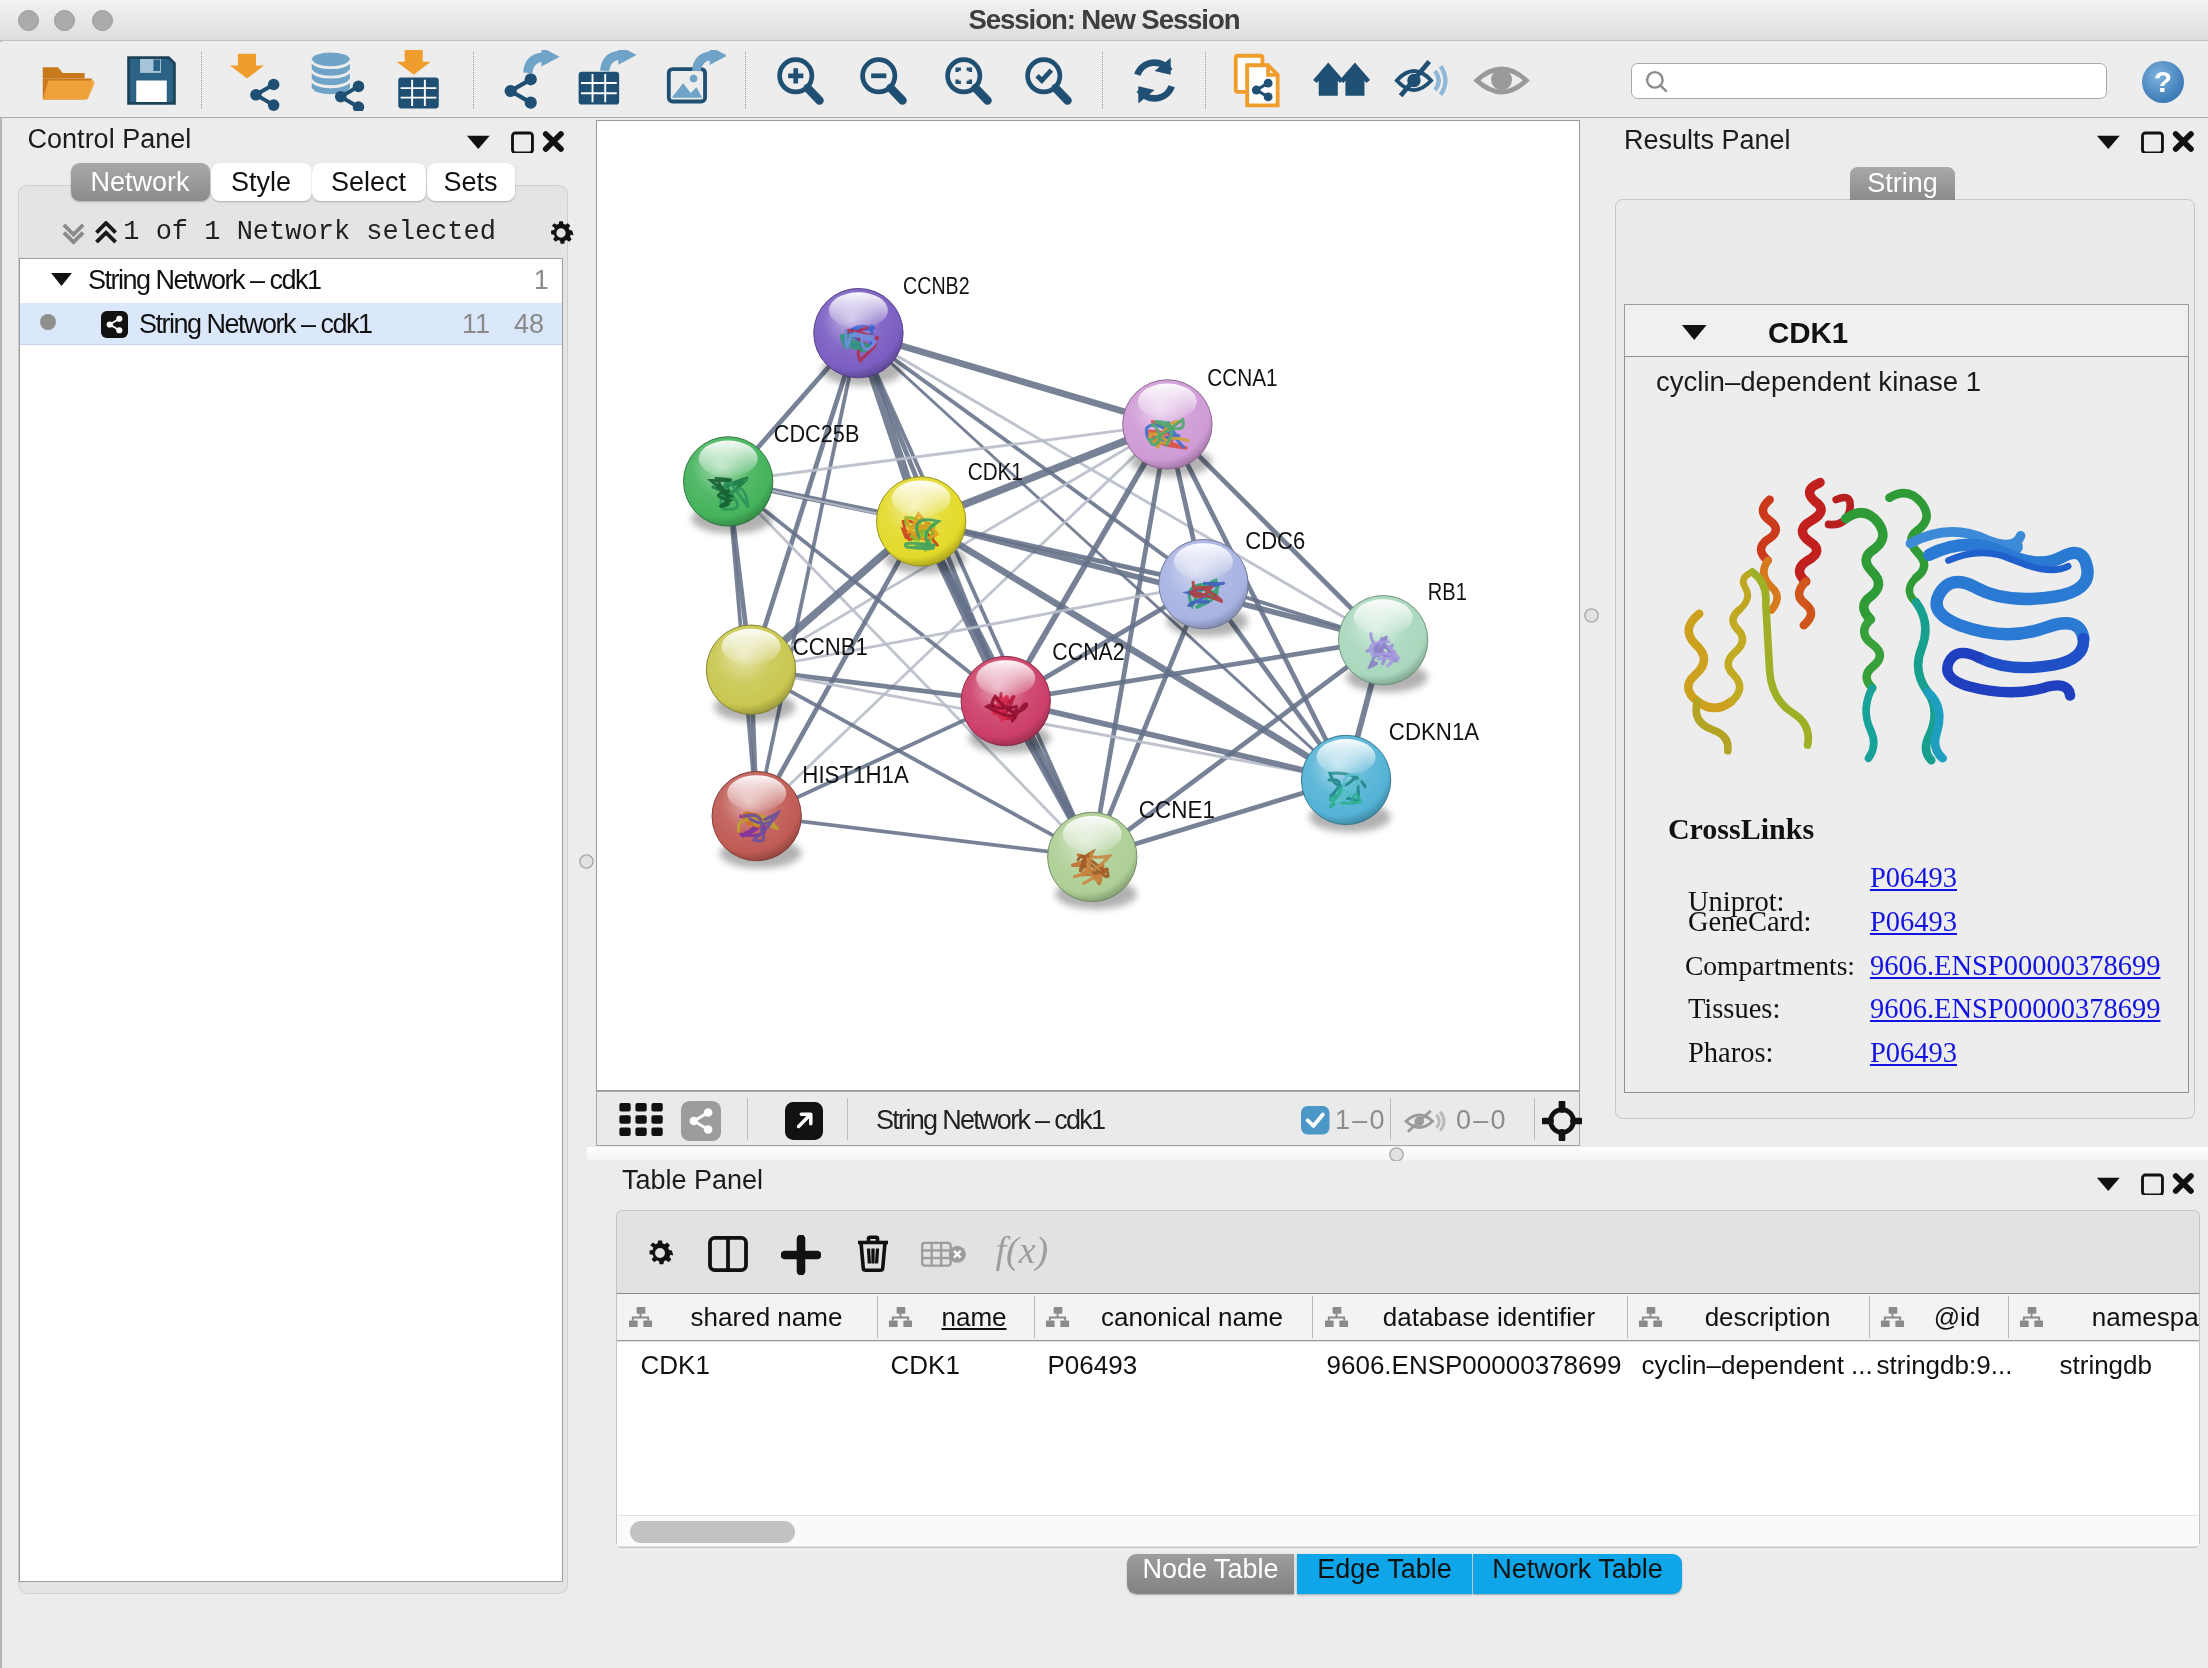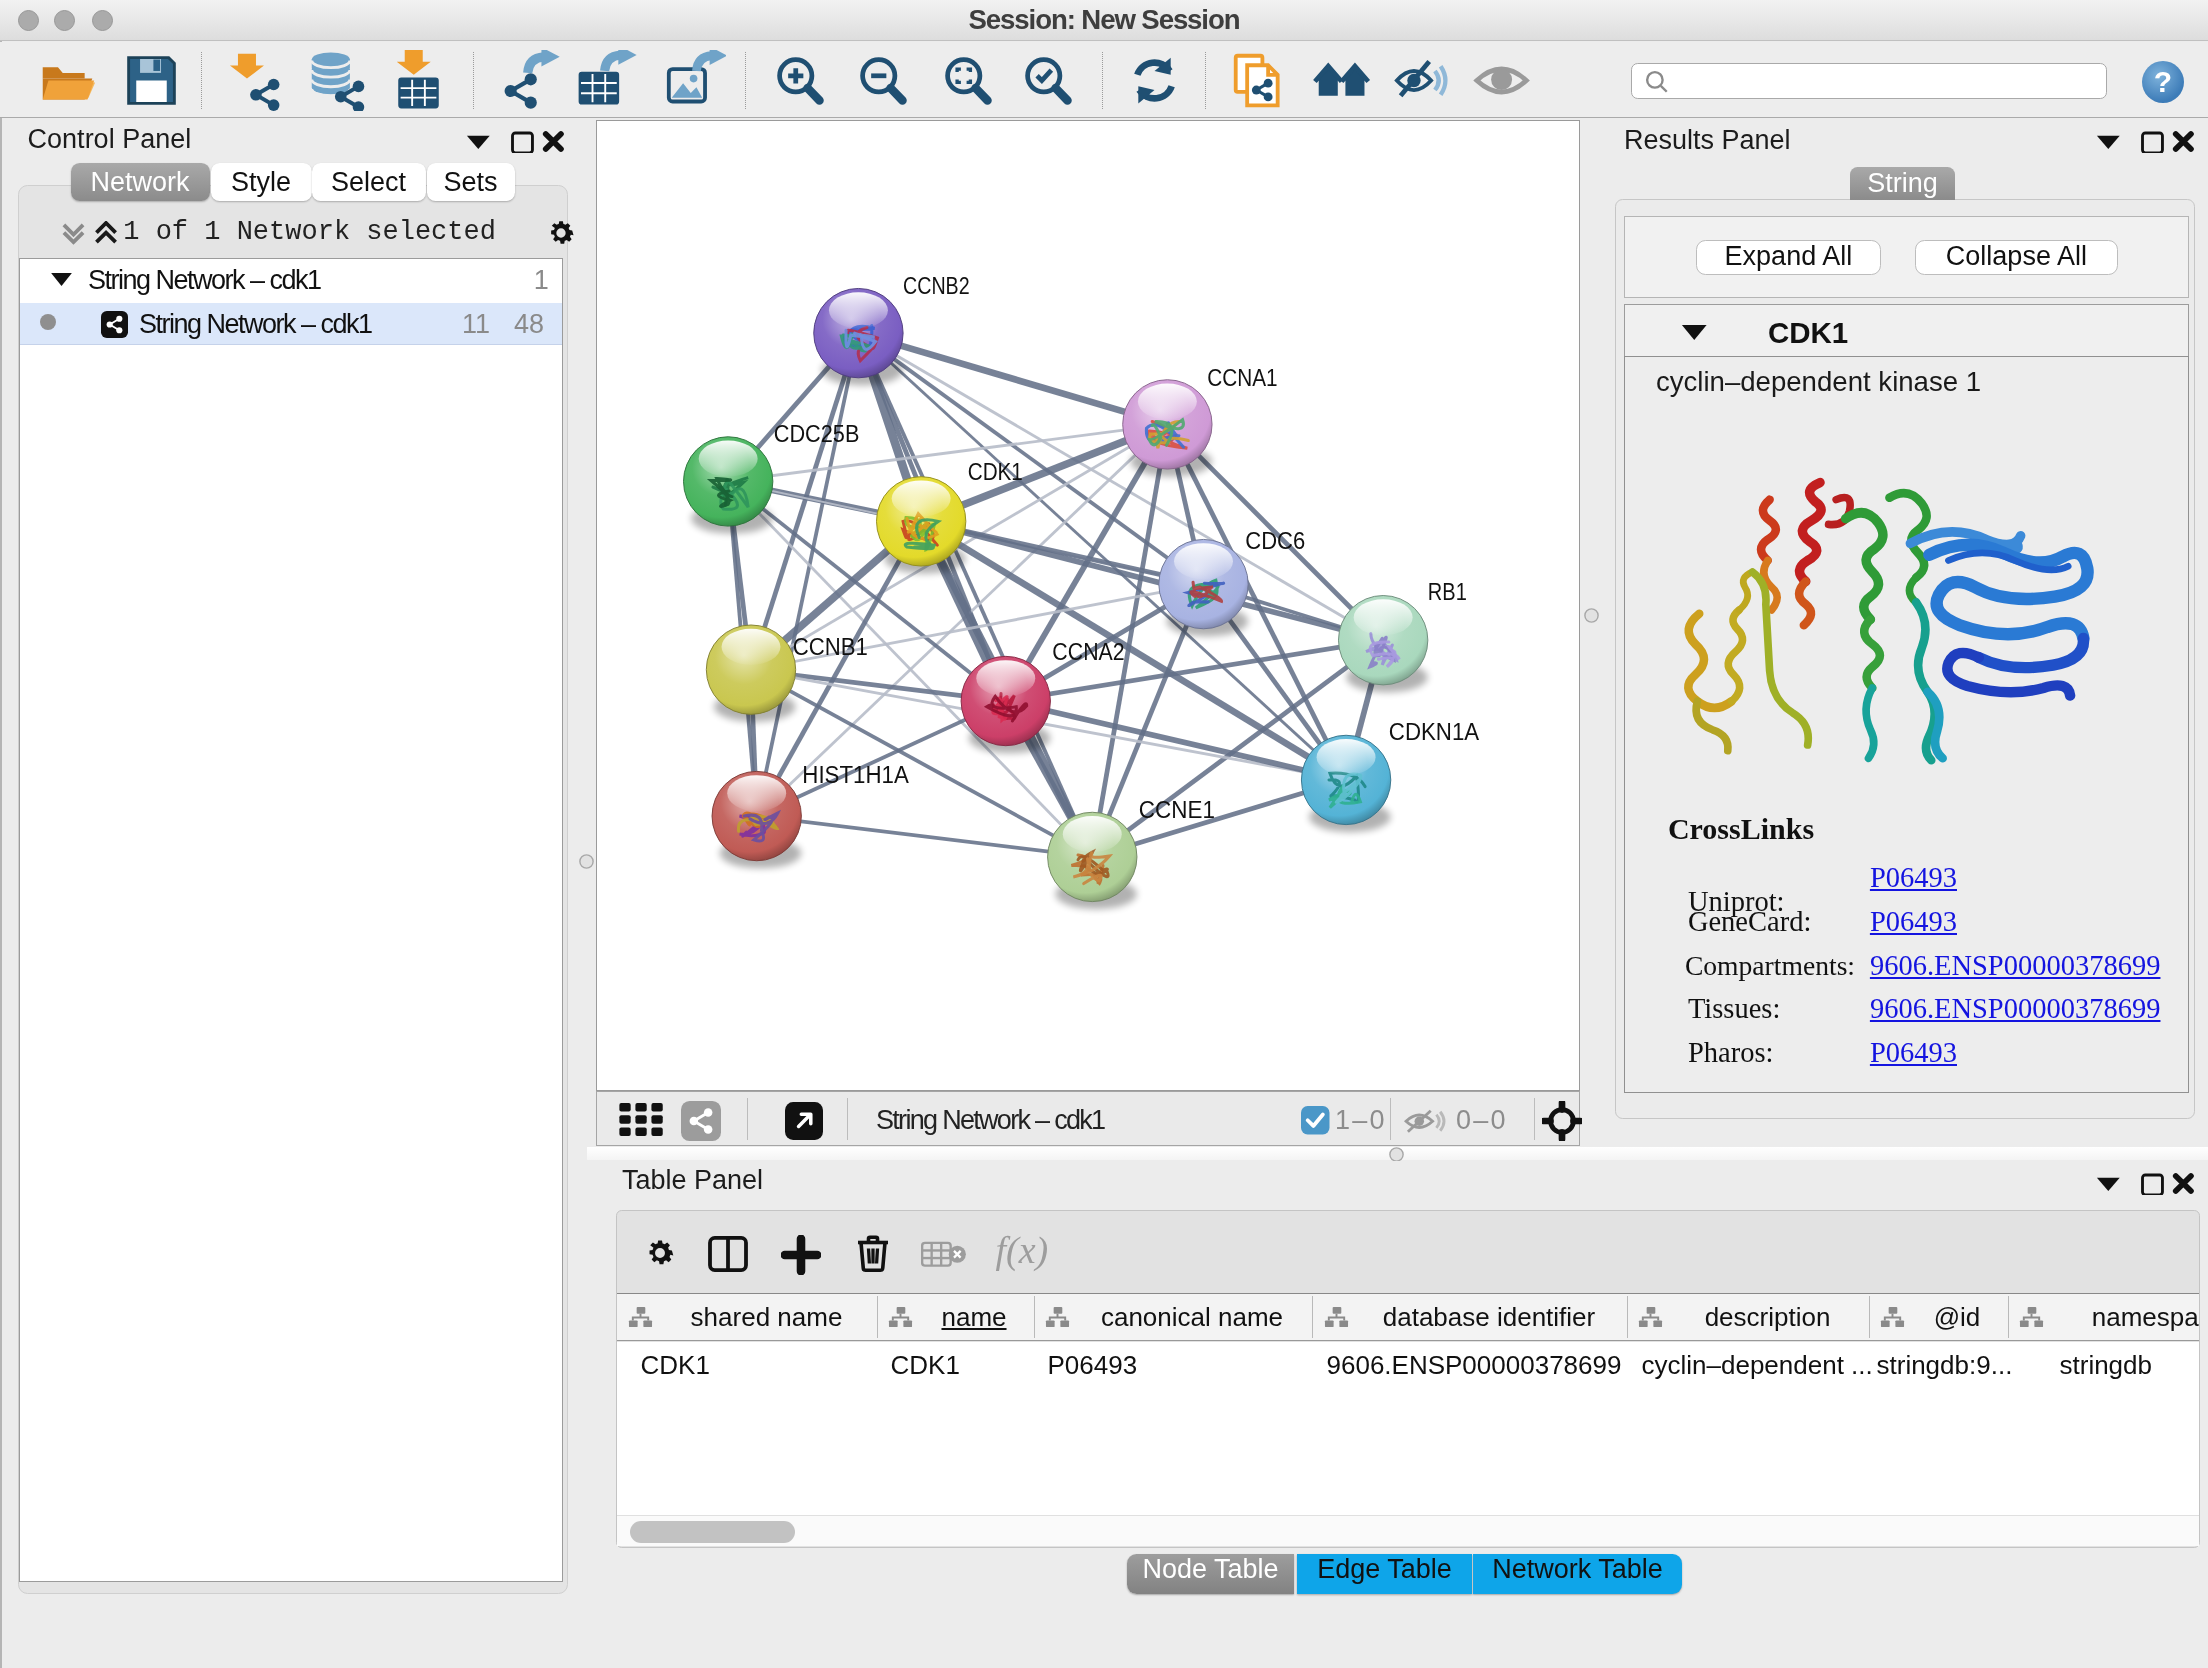--- a/index.html
+++ b/index.html
@@ -612,24 +612,20 @@
 
 <div id="results">
   <div class="phead" style="position:absolute;left:23px;top:5.7px;">Results Panel</div>
   <svg class="abs" style="left:494px;top:11.4px" width="114" height="23" viewBox="0 0 120 24">
     <path d="M2 6 L26 6 L14 20 Z" fill="#111"></path>
     <rect x="50" y="3" width="21" height="21" rx="3" fill="none" stroke="#111" stroke-width="3"></rect>
     <path d="M85 4 L101 20 M101 4 L85 20" stroke="#111" stroke-width="6" stroke-linecap="round"></path>
   </svg>
   <div id="stringtab">String</div>
   <div id="sbox">
-    <div id="expbox">
-      <div class="rbtn" style="left:71px;width:185px;">Expand All</div>
-      <div class="rbtn" style="left:290px;width:203px;">Collapse All</div>
-    </div>
     <div id="cdkhdr">
       <svg class="abs" style="left:55px;top:17px" width="28.5" height="21" viewBox="0 0 30 22">
             <path d="M2 3 L28 3 L15 19 Z" fill="#111"></path>
           </svg>
       <span style="position:absolute;left:143px;top:10.5px;font-size:29.5px;font-weight:bold;color:#111;">CDK1</span>
     </div>
     <div id="cdkbody">
       <div style="position:absolute;left:31px;top:8.6px;font-size:27.6px;color:#1a1a1a;">cyclin–dependent kinase 1</div>
       <svg class="abs" style="left:0;top:0" width="565" height="737" viewBox="0 0 594 775">
             <path d="M205 132 Q186 140 200 152 Q214 162 196 172 Q178 182 194 194 Q210 204 192 214 Q176 224 190 236" fill="none" stroke="#c21f1f" stroke-width="10" stroke-linecap="round" stroke-linejoin="round"></path>

